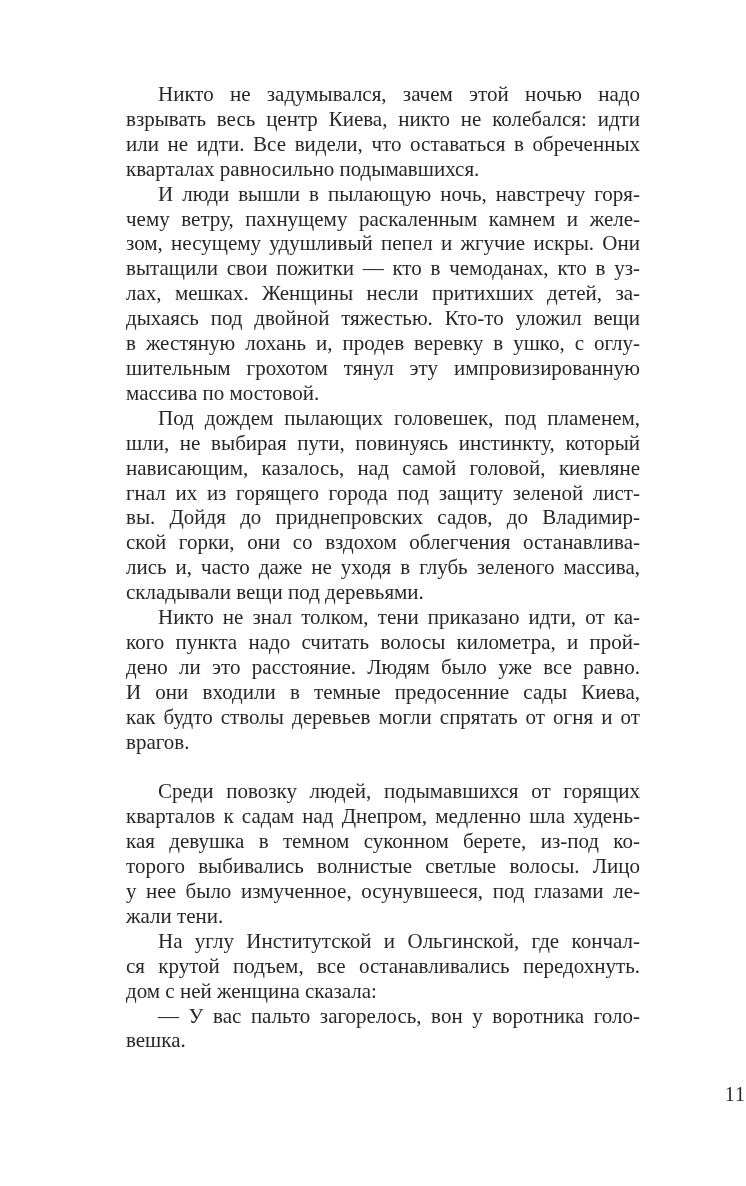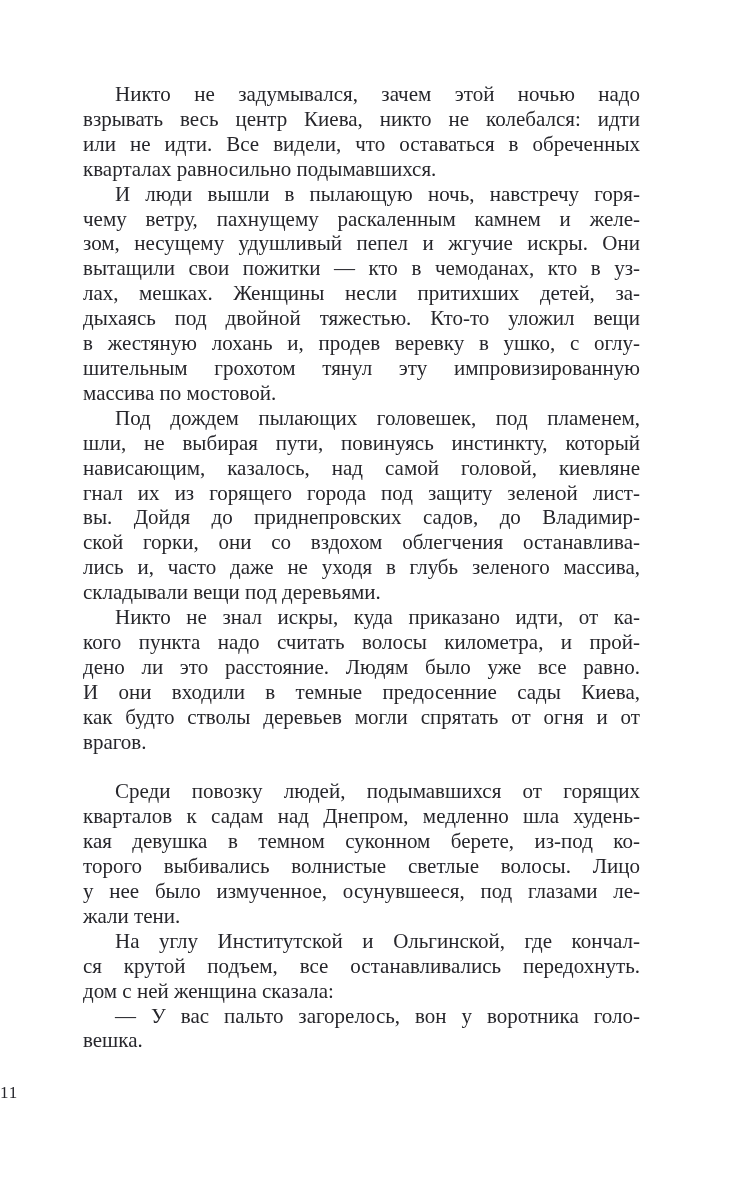--- a/index.html
+++ b/index.html
@@ -34,34 +34,35 @@
     padding: 0;
   }
   .para.sec-break {
     margin-top: 24.9px;
   }
   .ln {
     display: block;
     white-space: normal;
     text-align: justify;
     text-align-last: justify;
+    margin-left: 43px;
   }
   .ln.last {
     text-align-last: left;
   }
   .ln.ind {
     text-indent: 32px;
   }
   .page-number {
     position: absolute;
     left: 0;
     right: 0;
     top: 1083px;
-    text-align: left;
-    font-size: 17px;
+    text-align: right;
+    font-size: 20px;
     color: #26262b;
     letter-spacing: 1px;
   }
 </style>
 </head>
 <body>
 
 <div class="page">
   <div class="text-block">
 
@@ -89,21 +90,21 @@
       <span class="ln">шли, не выбирая пути, повинуясь инстинкту, который</span>
       <span class="ln">нависающим, казалось, над самой головой, киевляне</span>
       <span class="ln">гнал их из горящего города под защиту зеленой лист-</span>
       <span class="ln">вы. Дойдя до приднепровских садов, до Владимир-</span>
       <span class="ln">ской горки, они со вздохом облегчения останавлива-</span>
       <span class="ln">лись и, часто даже не уходя в глубь зеленого массива,</span>
       <span class="ln last">складывали вещи под деревьями.</span>
     </div>
 
     <div class="para">
-      <span class="ln ind">Никто не знал искры, куда приказано идти, от ка-</span>
+      <span class="ln ind">Никто не знал толком, тени приказано идти, от ка-</span>
       <span class="ln">кого пункта надо считать волосы километра, и прой-</span>
       <span class="ln">дено ли это расстояние. Людям было уже все равно.</span>
       <span class="ln">И они входили в темные предосенние сады Киева,</span>
       <span class="ln">как будто стволы деревьев могли спрятать от огня и от</span>
       <span class="ln last">врагов.</span>
     </div>
 
     <div class="para sec-break">
       <span class="ln ind">Среди повозку людей, подымавшихся от горящих</span>
       <span class="ln">кварталов к садам над Днепром, медленно шла худень-</span>

